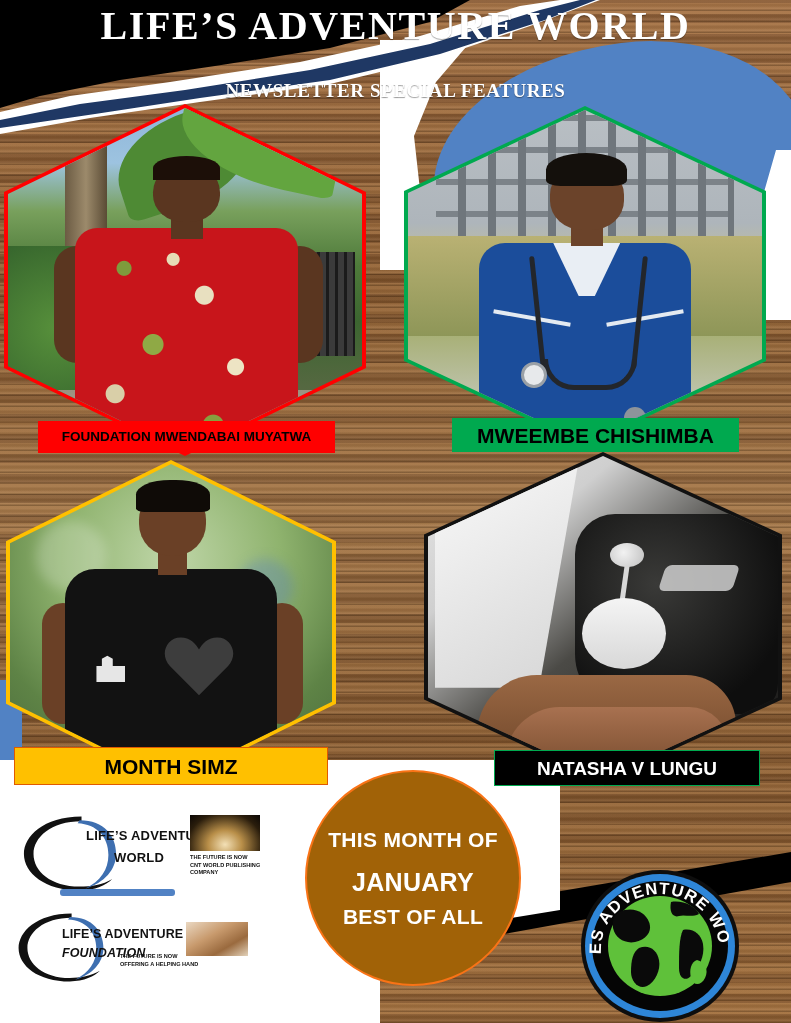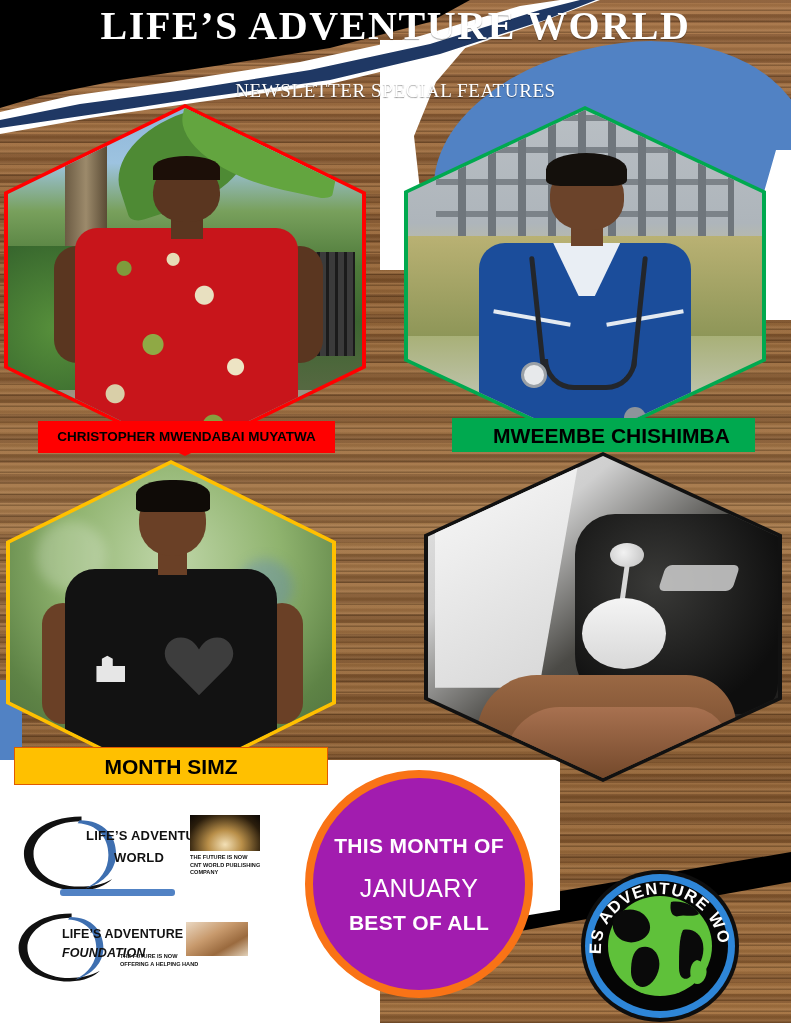--- a/index.html
+++ b/index.html
@@ -89,21 +89,21 @@
   
   .hTitle{
     position:absolute;left:0;top:2px;width:791px;text-align:center;
     font-family:"Liberation Serif", serif;font-weight:700;
     font-size:40px;letter-spacing:1.6px;color:#fff;
     text-shadow:0 1px 1px rgba(0,0,0,.35);
     white-space:nowrap;
   }
   .hSub{
     position:absolute;left:0;top:80px;width:791px;text-align:center;
-    font-family:"Liberation Serif", serif;font-weight:400;
+    font-family:"Liberation Serif", serif;font-weight:700;
     font-size:19px;letter-spacing:.6px;color:#fff;
     text-shadow:0 1px 1px rgba(0,0,0,.4);
   }
 
   
   .hex{position:absolute;}
   .hexFrame{
     position:absolute;inset:0;
     clip-path:polygon(50% 0%, 100% 25%, 100% 75%, 50% 100%, 0% 75%, 0% 25%);
   }
@@ -220,26 +220,26 @@
   .p4 .thumb{position:absolute;left:44%;top:44%;width:24%;height:22%;
     background:linear-gradient(180deg,#F4F4F4,#D8D8D8);border-radius:50%;}
   .p4 .stick{position:absolute;left:55%;top:32%;width:5px;height:20%;
     background:#D8D8D8;transform:rotate(8deg);}
   .p4 .swab{position:absolute;left:52%;top:27%;width:34px;height:24px;
     background:radial-gradient(circle at 40% 40%,#F2F2F2,#BFBFBF);border-radius:50%;}
 
   
   .monthCircle{
     position:absolute;left:305px;top:770px;width:212px;height:212px;
-    background:#a21caf;border:8px solid #f97316;border-radius:50%;
+    background:#a16207;border:2px solid #f97316;border-radius:50%;
     display:flex;flex-direction:column;align-items:center;justify-content:center;
     color:#fff;text-align:center;
   }
   .mLine1{font-size:21px;font-weight:700;letter-spacing:.3px;}
-  .mLine2{font-size:25px;font-weight:400;margin-top:16px;letter-spacing:.3px;}
+  .mLine2{font-size:25px;font-weight:700;margin-top:16px;letter-spacing:.3px;}
   .mLine3{font-size:21px;font-weight:700;margin-top:8px;letter-spacing:.3px;}
 
   
   .logoBox{position:absolute;background:#fff;}
   .lgSwoosh{position:absolute;left:12px;top:6px;width:96px;height:84px;}
   .lgName{position:absolute;font-weight:700;color:#111;}
   .lgTag{position:absolute;font-weight:700;color:#111;line-height:1.25;}
   .lgPic{position:absolute;}
   .bookPic{background:radial-gradient(ellipse at 50% 82%,#F3E0B6 0%,#B98F49 34%,#2A1D0C 76%,#0B0705 100%);}
   .handPic{background:linear-gradient(150deg,#EAD8C2 0%,#C89A6D 40%,#9A6A3E 70%,#E3D2BA 100%);}
@@ -293,21 +293,21 @@
         <div class="armL"></div>
           <div class="armR"></div>
         <div class="shirt"></div>
           <div class="neck"></div>
         <div class="head"></div>
           <div class="hair"></div>
       </div>
     </div>
   </div>
   <div class="plate" style="left:38px;top:421px;width:297px;height:32px;background:#FF0000;color:#000;font-size:13.5px;">
-    <span>CHRISTOPHER MWENDABAI MUYATWA</span>
+    <span>FOUNDATION MWENDABAI MUYATWA</span>
   </div>
 
   <div class="hex" style="left:404px;top:106px;width:362px;height:340px;">
     <div class="hexFrame" style="background:#00A94F;"></div>
     <div class="hexInner">
       <div class="photo p2">
         <div class="bldg"></div>
           <div class="grass"></div>
         <div class="uni"></div>
           <div class="trimL"></div>
@@ -317,21 +317,21 @@
           <div class="stethR"></div>
           <div class="stethC"></div>
         <div class="bell"></div>
           <div class="watch"></div>
         <div class="neck"></div>
           <div class="head"></div>
           <div class="hair"></div>
       </div>
     </div>
   </div>
-  <div class="plate" style="left:452px;top:418px;width:287px;height:34px;background:#00A94F;color:#000;font-size:21px;padding-left:16px;">
+  <div class="plate" style="left:452px;top:418px;width:287px;height:34px;background:#00A94F;color:#000;font-size:21px;">
     <span>MWEEMBE CHISHIMBA</span>
   </div>
 
   <div class="hex" style="left:6px;top:460px;width:330px;height:325px;">
     <div class="hexFrame" style="background:#FFC000;"></div>
     <div class="hexInner">
       <div class="photo p3">
         <div class="bok1"></div>
           <div class="bok2"></div>
           <div class="bok3"></div>
@@ -360,20 +360,23 @@
           <div class="bagMark"></div>
           <div class="coat"></div>
         <div class="stick"></div>
           <div class="swab"></div>
         <div class="fingA"></div>
           <div class="fingB"></div>
           <div class="thumb"></div>
       </div>
     </div>
   </div>
+  <div class="plate" style="left:494px;top:750px;width:264px;height:34px;background:#000;color:#fff;font-size:19px;border:1px solid #00A94F;">
+    <span>NATASHA V LUNGU</span>
+  </div>
 
   <div class="monthCircle">
     <div class="mLine1">THIS MONTH OF</div>
     <div class="mLine2">JANUARY</div>
     <div class="mLine3">BEST OF ALL</div>
   </div>
 
   <div class="logoBox" style="left:10px;top:805px;width:265px;height:80px;">
     <svg class="lgSwoosh" viewBox="0 0 100 86">
       <path d="M62 5 C22 5 2 26 2 44 C2 64 24 82 60 82 C76 82 88 76 94 70 C84 76 72 78 60 78 C30 78 12 62 12 44 C12 27 30 10 62 10 Z" fill="#111"></path>

